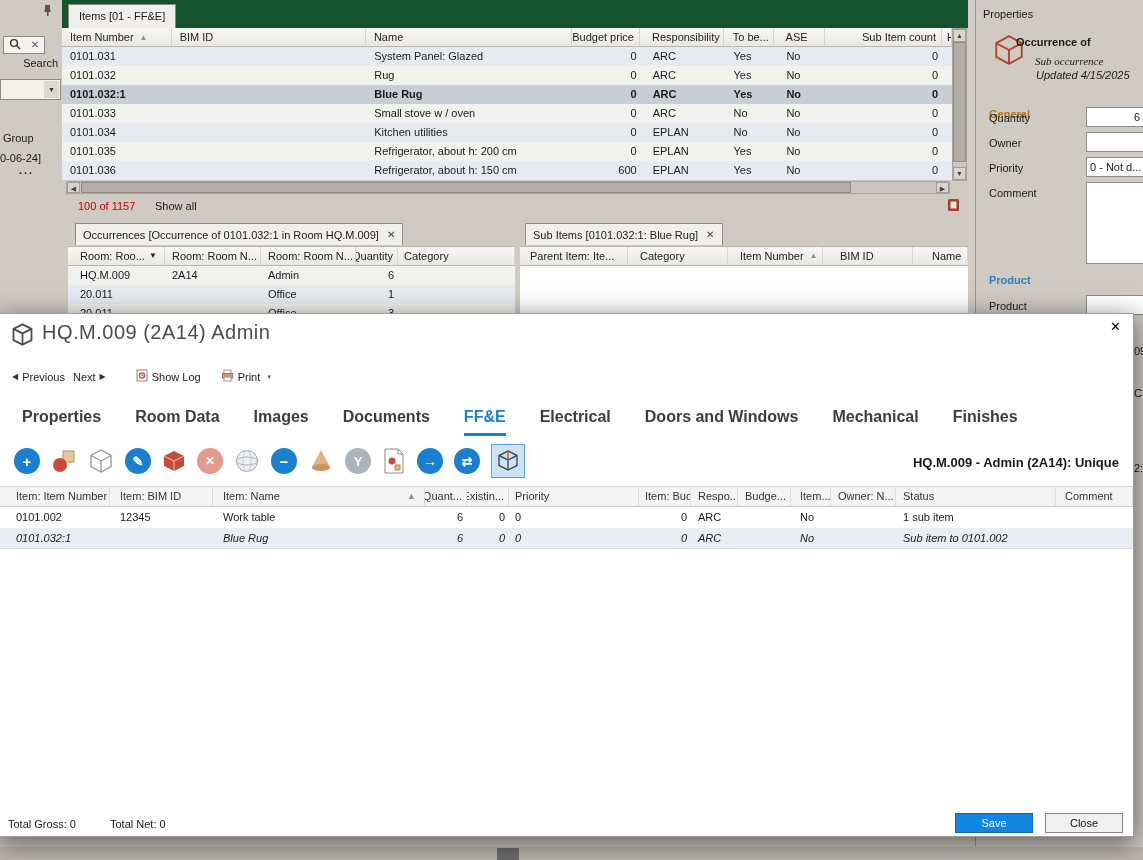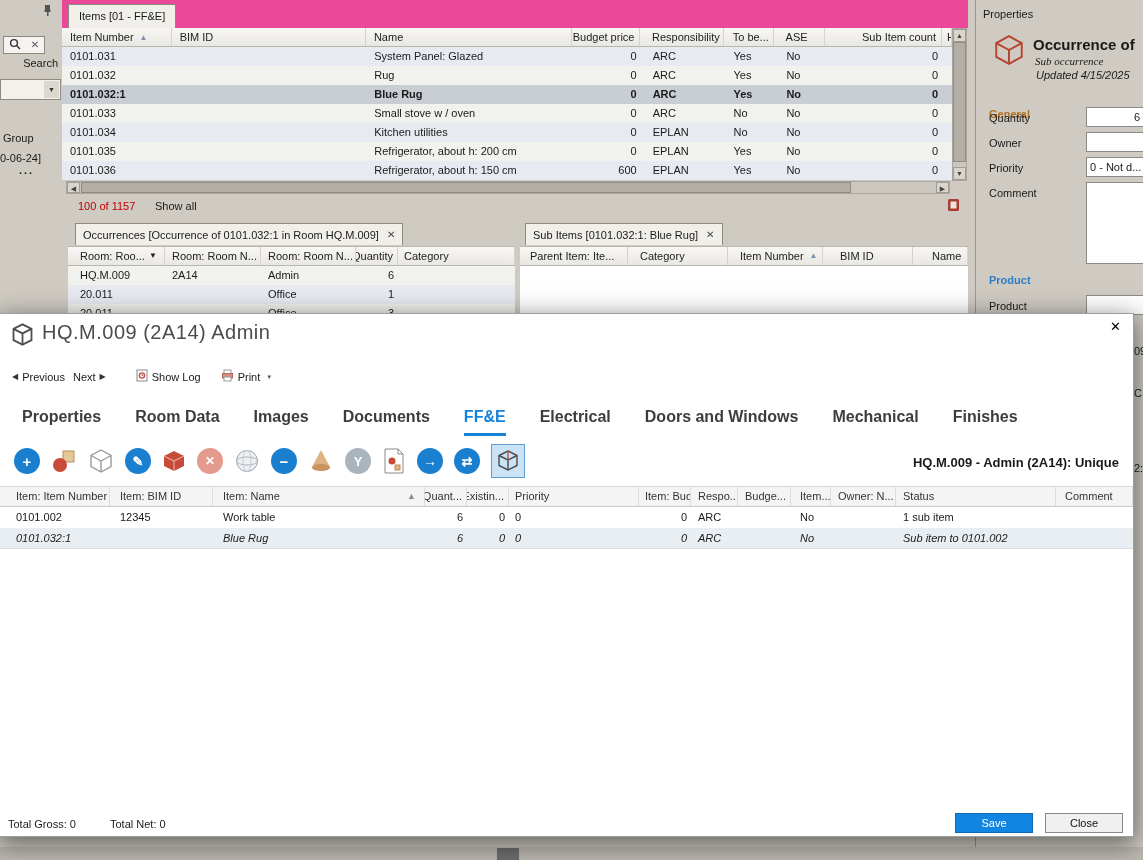--- a/index.html
+++ b/index.html
@@ -1,21 +1,21 @@
 <!DOCTYPE html>
 <html><head>
 <meta charset="utf-8">
 <style>
   *{box-sizing:border-box;margin:0;padding:0;}
   html,body{background:#888;}
   .screen{position:relative;width:1143px;height:860px;background:#cfcbc3;
     font-family:"Liberation Sans",sans-serif;color:#1a1a1a;overflow:hidden;}
 
   
-  .tabstrip{position:absolute;left:62px;top:0;width:906px;height:28px;background:#ec4899;}
+  .tabstrip{position:absolute;left:62px;top:0;width:906px;height:28px;background:#14532d;}
   .tab-items{position:absolute;left:6px;top:4px;height:24px;line-height:22px;padding:0 10px;
     background:#f1efe9;border:1px solid #8d897f;border-bottom:none;font-size:11px;white-space:nowrap;}
   .sidebar{position:absolute;left:0;top:0;width:62px;height:222px;background:#cfcbc3;font-size:11px;}
   .searchbox{position:absolute;left:3px;top:36px;width:42px;height:18px;background:#f5f3ef;
     border:1px solid #8d897f;display:flex;align-items:center;justify-content:space-around;}
   .search-x{font-size:10px;color:#555;line-height:1;}
   .search-label{position:absolute;left:0;top:57px;width:58px;text-align:right;}
   .combo{position:absolute;left:0;top:79px;width:61px;height:21px;background:#f3f1eb;border:1px solid #8d897f;}
   .combo .caret{position:absolute;right:1px;top:1px;width:15px;height:17px;background:#dcd8d0;
     font-size:7px;line-height:17px;text-align:center;color:#333;}
@@ -24,21 +24,21 @@
   .more-dots{position:absolute;left:19px;top:164px;font-weight:bold;letter-spacing:2px;}
 
   
   .itbl{position:absolute;left:62px;top:28px;width:890px;height:152px;background:#fff;font-size:11px;}
   .irow{display:flex;height:19px;line-height:19px;white-space:nowrap;}
   .ihead{background:linear-gradient(#f8f7f4,#e9e7e2);border-bottom:1px solid #b9b6af;color:#222;}
   .ihead .ci{border-right:1px solid #d5d3cd;}
   .ci{overflow:hidden;padding-right:4px;}
   .hcell{display:flex;align-items:center;}
   .c1{width:110px;padding-left:8px}.c2{width:195px;padding-left:8px}.c3{width:207px;padding-left:8px}
-  .c4{width:68px;text-align:right;justify-content:center}
+  .c4{width:68px;text-align:right;justify-content:flex-start}
   .c5{width:84px;padding-left:12px}.c6{width:50px;padding-left:9px}.c7{width:52px;padding-left:12px}
   .c8{width:117px;text-align:right;justify-content:flex-end;padding-right:5px}
   .c9{flex:1;padding-left:5px}
   .ra{background:#f1f2ee}.rb{background:#e7ebf1}
   .rsel{background:#c9ced5;font-weight:bold;}
   .sort-asc{font-size:8px;color:#7a93ad;margin-left:6px;}
   .sort-desc{font-size:8px;color:#222;margin-left:auto;margin-right:3px;}
   .sort-gray{font-size:9px;color:#8d8d8d;margin-left:auto;margin-right:4px;}
 
   
@@ -72,21 +72,21 @@
   .co4{width:42px;text-align:right;justify-content:flex-end}.co5{flex:1;padding-left:6px}
   .cs1{width:108px;padding-left:10px}.cs2{width:100px;padding-left:12px}.cs3{width:95px;padding-left:12px}
   .cs4{width:90px;padding-left:17px}.cs5{flex:1;padding-left:19px}
   .sub-body{position:absolute;left:0;top:44px;width:100%;height:59px;background:#fff;}
 
   
   .props{position:absolute;left:975px;top:0;width:168px;height:860px;background:#cfcbc3;
     border-left:1px solid #9b978f;font-size:11px;overflow:hidden;}
   .props-title{position:absolute;left:7px;top:8px;}
   .occ-icon{position:absolute;left:16px;top:33px;}
-  .props-name{position:absolute;left:57px;top:36px;font-weight:bold;font-size:15px;white-space:nowrap;}
+  .props-name{position:absolute;left:40px;top:36px;font-weight:bold;font-size:11px;white-space:nowrap;}
   .props-kind{position:absolute;left:59px;top:55px;font-style:italic;font-family:Liberation Serif, serif;}
   .props-upd{position:absolute;left:60px;top:69px;font-style:italic;white-space:nowrap;}
   .sec-general{position:absolute;left:13px;top:88px;font-weight:bold;color:#b06f1f;margin-top:20px;}
   .sec-product{position:absolute;left:13px;top:274px;font-weight:bold;color:#2d7ec2;}
   .plabel{position:absolute;left:13px;}
   .pinput{position:absolute;left:110px;width:58px;height:20px;background:#fff;border:1px solid #8a8a8a;
     line-height:18px;padding:0 3px;overflow:hidden;white-space:nowrap;}
   .pcomment{position:absolute;left:110px;top:182px;width:58px;height:82px;background:#fff;border:1px solid #8a8a8a;}
   .frag{position:absolute;left:158px;width:10px;overflow:hidden;white-space:nowrap;}
 

